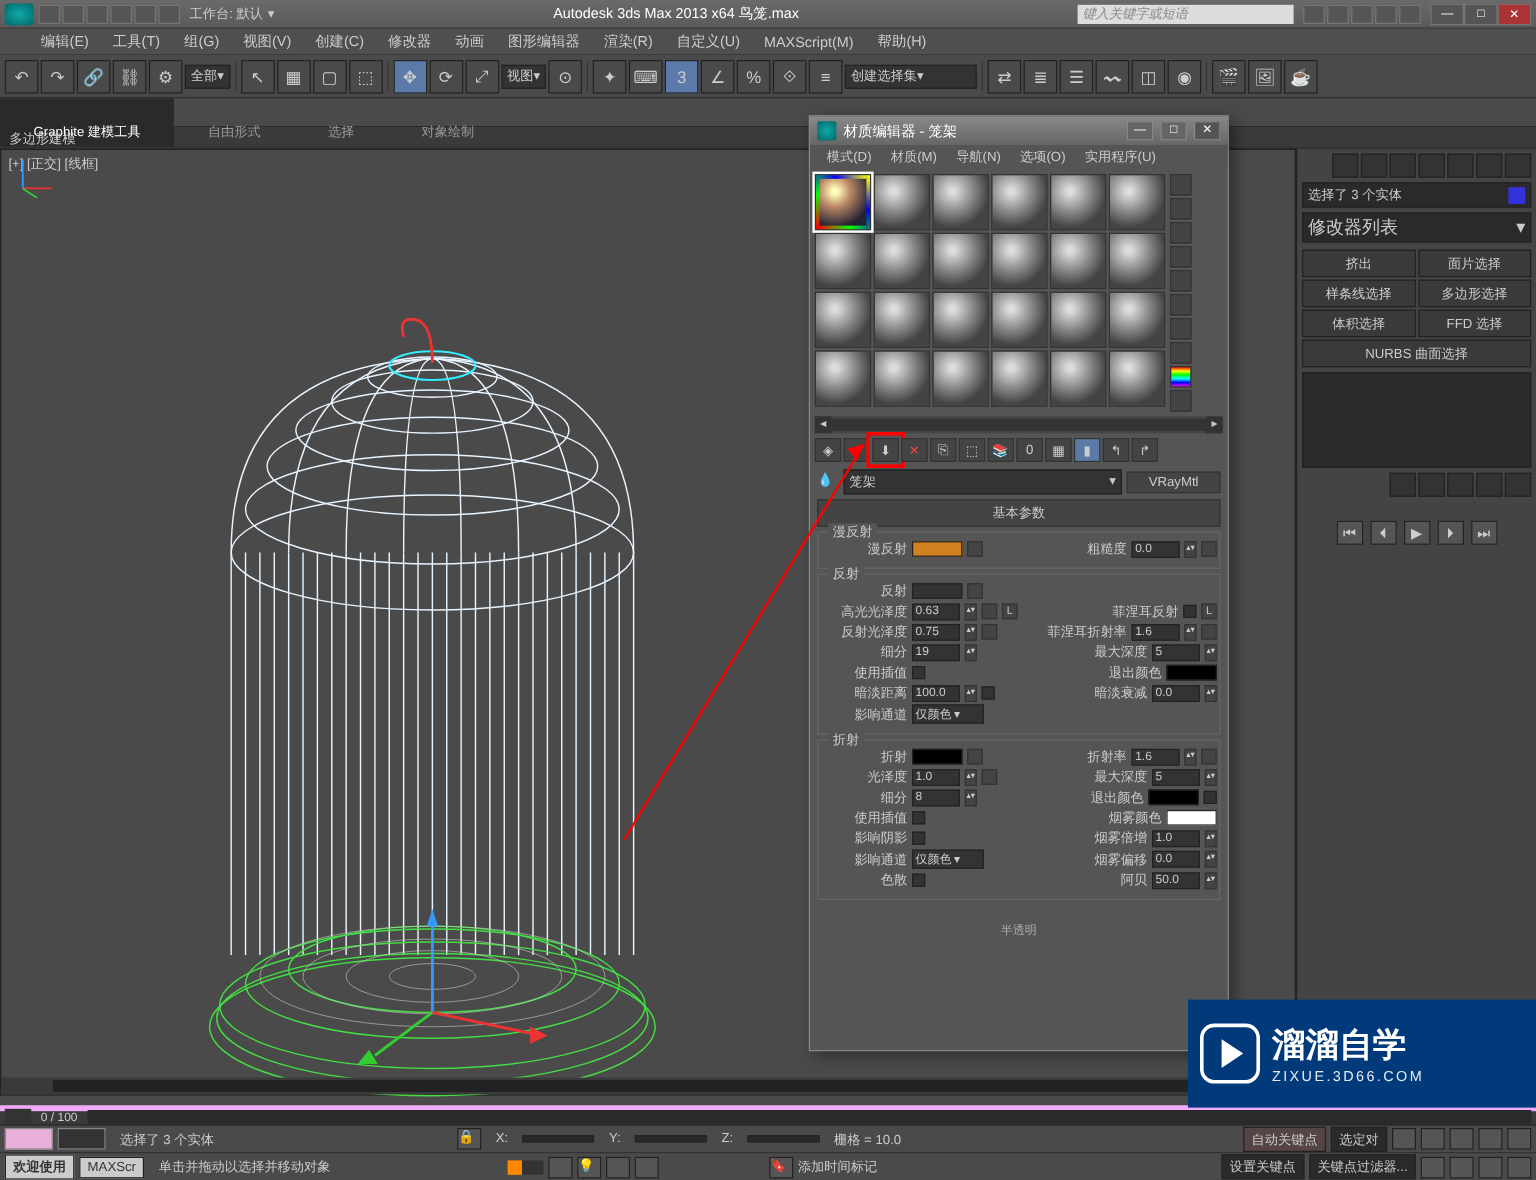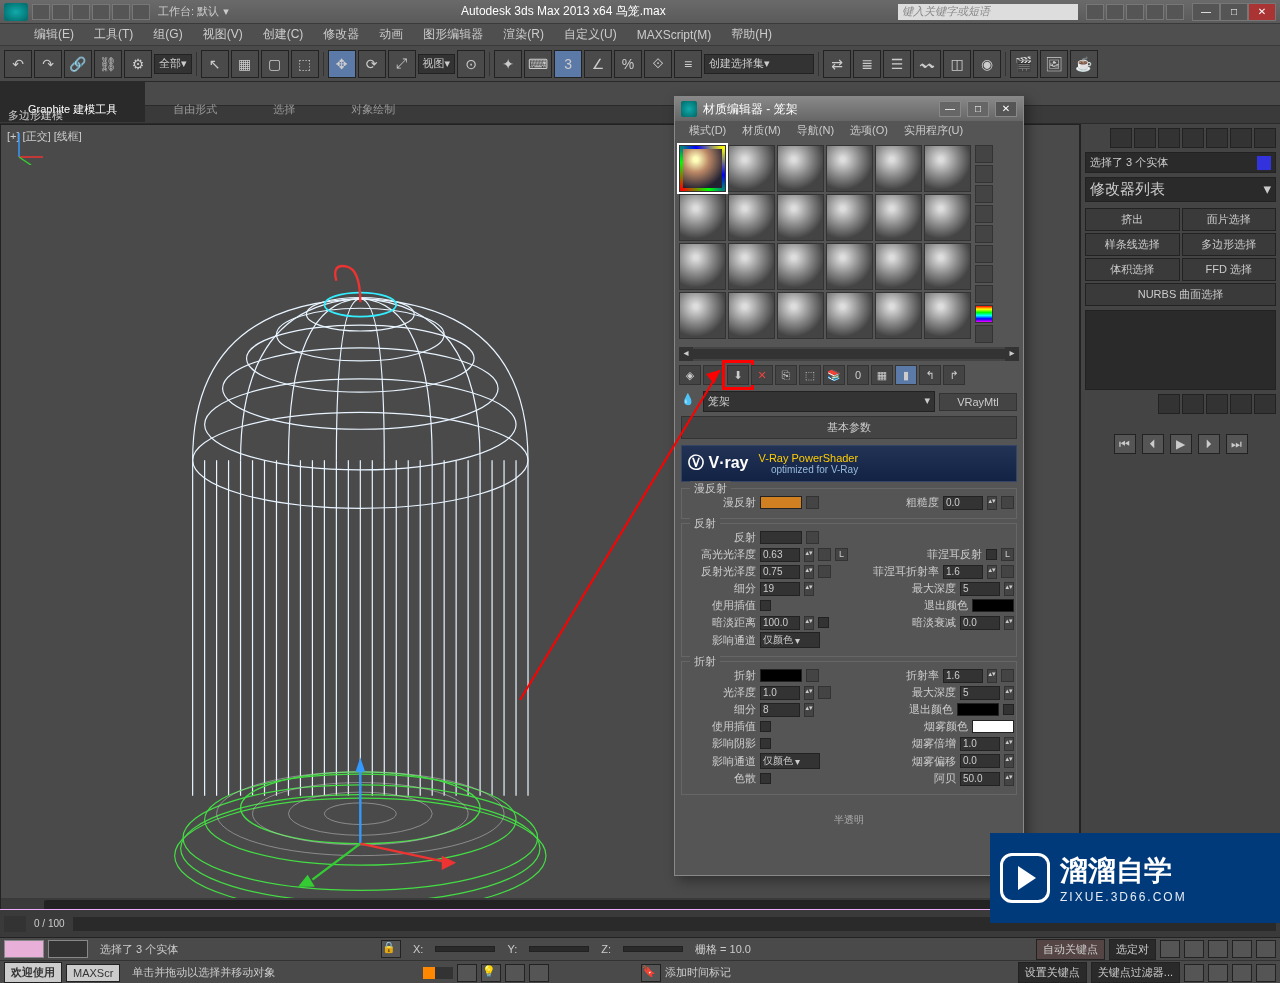--- a/index.html
+++ b/index.html
@@ -45,21 +45,21 @@
 .rpanel .icons .ic { width:22px; height:20px; background:#333; border:1px solid #222; }
 .rpanel .sel { background:#2a2a2a; padding:2px 4px; font-size:11px; border:1px solid #222; margin-bottom:4px; display:flex; justify-content:space-between; align-items:center; }
 .rpanel .sel .sw { width:14px; height:14px; background:#33d; }
 .rpanel .dd { background:#2a2a2a; padding:2px 4px; font-size:15px; border:1px solid #222; display:flex; justify-content:space-between; margin-bottom:6px; }
 .rpanel .btnrow { display:flex; gap:2px; margin-bottom:2px; }
 .rpanel .btnrow .b { flex:1; background:#3a3a3a; border:1px solid #222; padding:3px; text-align:center; font-size:11px; }
 .rpanel .sw-area { height:80px; background:#2a2a2a; border:1px solid #222; margin:4px 0; }
 .rpanel .trans { display:flex; gap:6px; justify-content:center; margin-top:20px; }
 .rpanel .trans .tb { width:22px; height:20px; background:#555; border:1px solid #222; font-size:12px; display:flex; align-items:center; justify-content:center; }
 
-.timeline { position:absolute; left:0; right:0; bottom:46px; height:28px; background:#3a3a3a; border-top:1px solid #f0abfc; display:flex; align-items:center; }
+.timeline { position:absolute; left:0; right:0; bottom:46px; height:16px; background:#3a3a3a; border-top:5px solid #f0abfc; display:flex; align-items:center; }
 .timeline .slider { flex:1; height:14px; background:#2a2a2a; margin:0 4px; position:relative; }
 .timeline .fr { font-size:10px; padding:0 4px; }
 
 .statusbar { position:absolute; left:0; right:0; bottom:0; height:46px; background:#4a4a4a; border-top:1px solid #222; }
 .statusbar .row1 { height:23px; display:flex; align-items:center; gap:4px; padding:0 4px; border-bottom:1px solid #333; }
 .statusbar .row2 { height:23px; display:flex; align-items:center; gap:4px; padding:0 4px; }
 .statusbar .chip { background:#2a2a2a; padding:2px 6px; font-size:11px; border:1px solid #222; }
 .statusbar .info { flex:1; font-size:11px; padding:0 8px; }
 .statusbar .coord { font-size:11px; padding:0 8px; }
 .statusbar .tb { width:20px; height:18px; background:#555; border:1px solid #222; }
@@ -486,27 +486,20 @@
     <div class="tb" style="background:#5b7aa8">▮</div>
     <div class="tb">↰</div>
     <div class="tb">↱</div>
   </div>
   <div class="namerow">
     <div class="tb" style="width:18px;height:18px">💧</div>
     <div class="nm"><span>笼架</span><span style="float:right">▾</span></div>
     <div class="ty">VRayMtl</div>
   </div>
   <div class="rolltitle">基本参数</div>
-  <div class="vray">
-    <div class="lg">Ⓥ <span>V·ray</span></div>
-    <div class="r">
-      <div>V-Ray PowerShader</div>
-      <div class="s">optimized for V-Ray</div>
-    </div>
-  </div>
 
   <div class="grp">
     <div class="gt">漫反射</div>
     <div class="prow">
       <div class="lbl">漫反射</div>
       <div class="sw orange"></div>
       <div class="mini"></div>
       <div class="sp"></div>
       <div class="lbl2">粗糙度</div>
       <div class="num">0.0</div>

